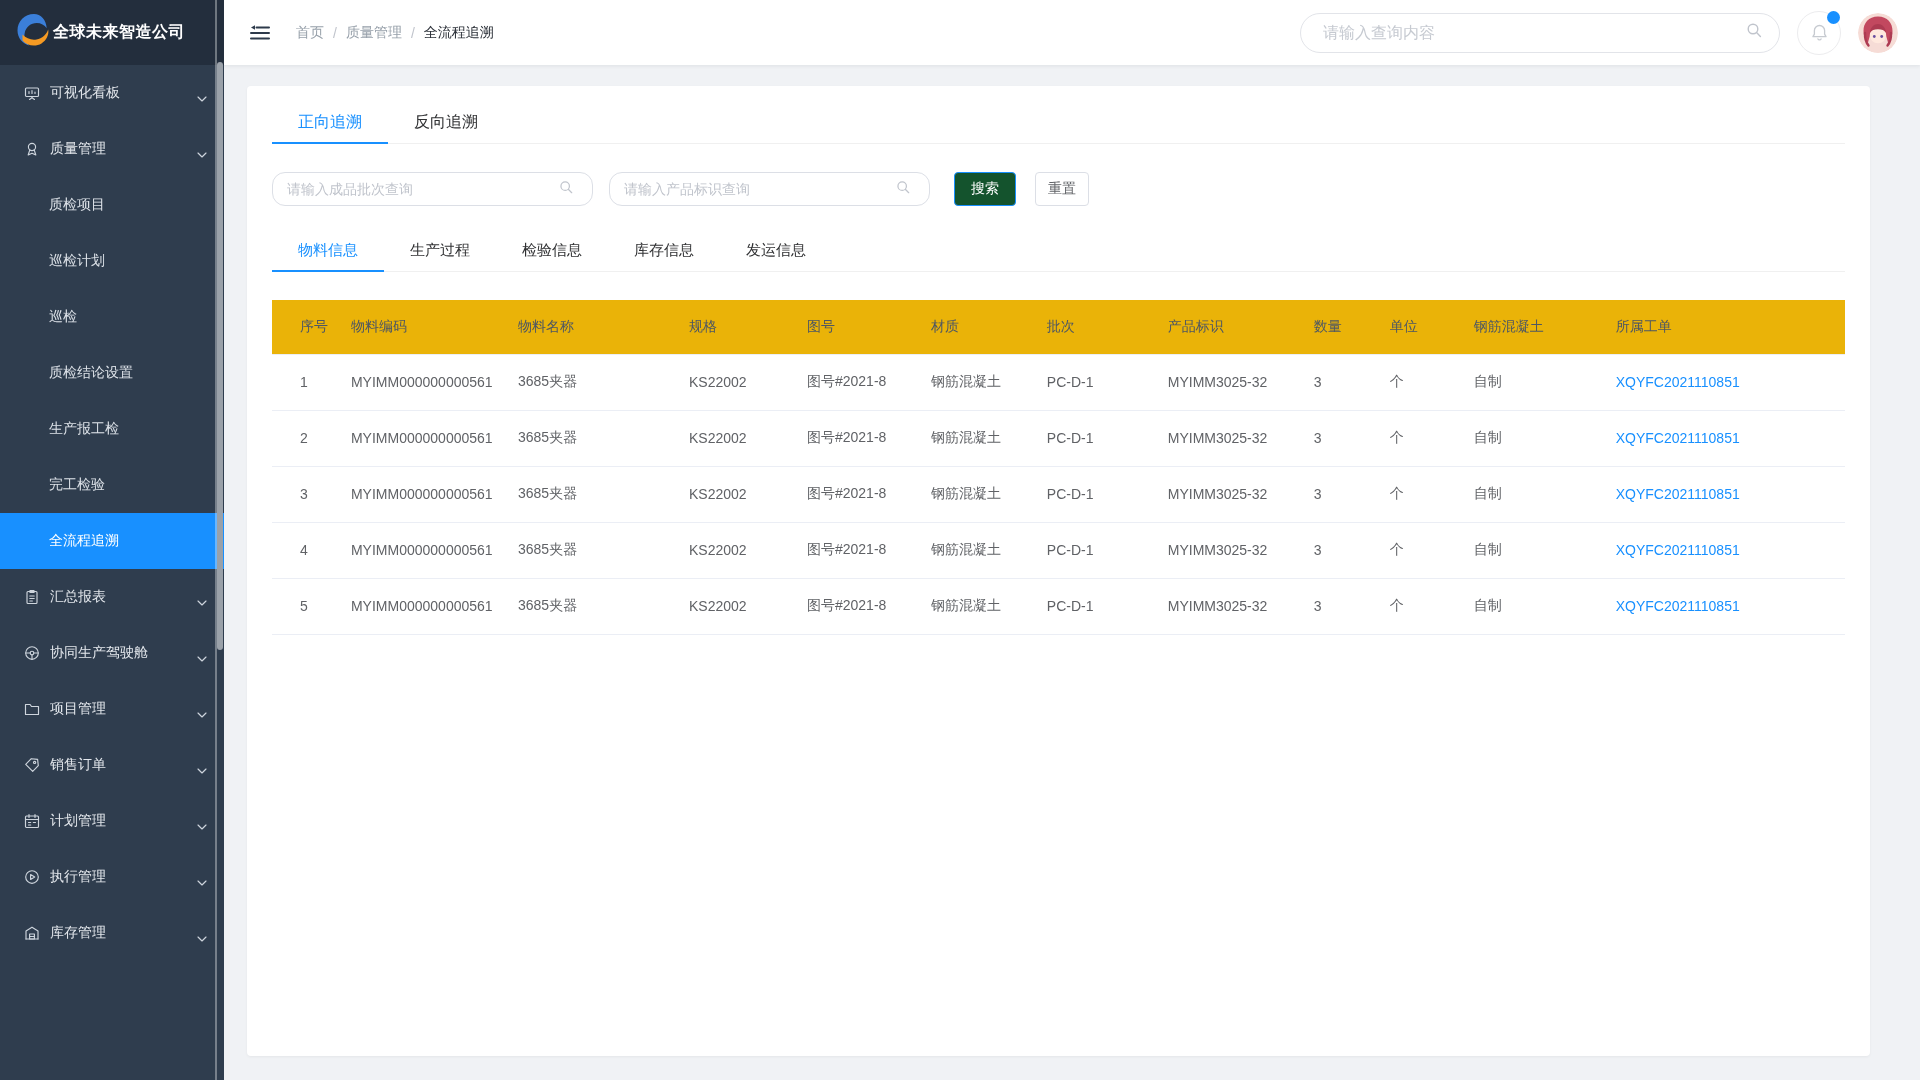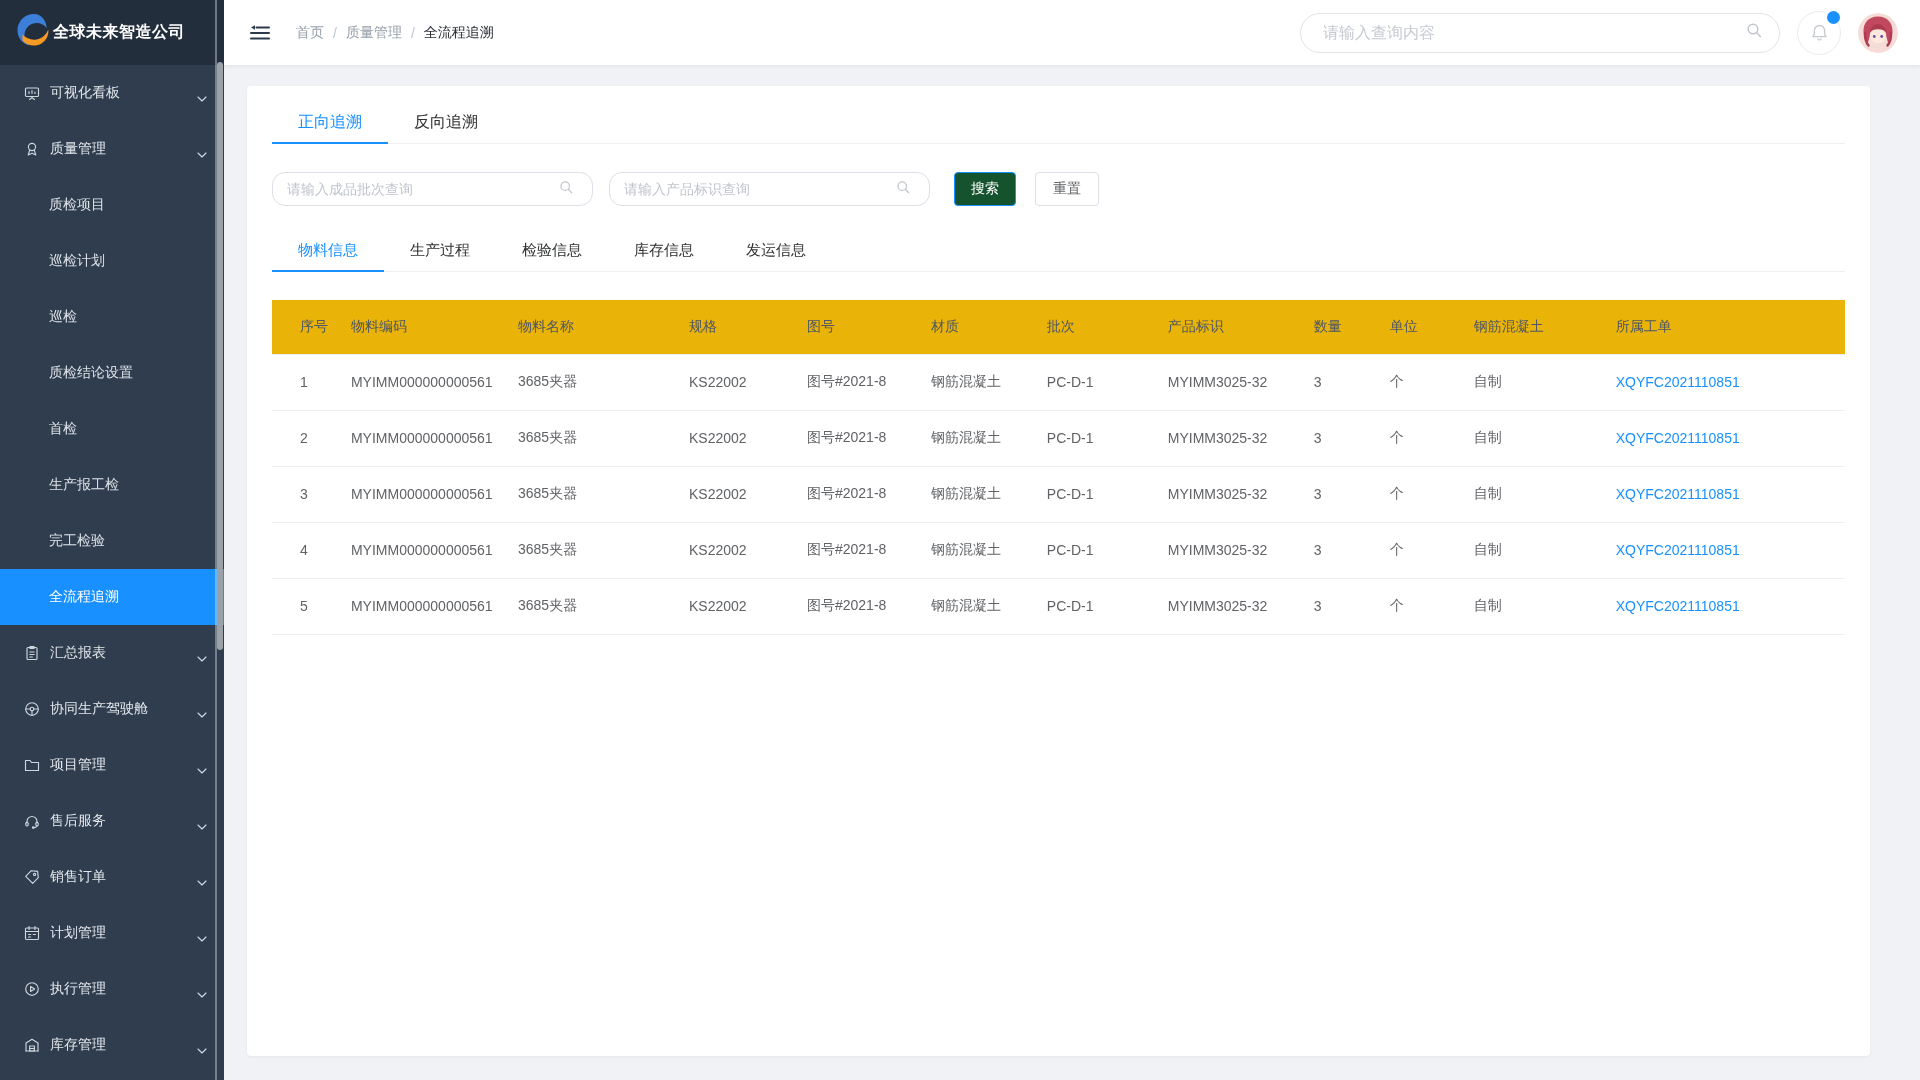--- a/index.html
+++ b/index.html
@@ -88,21 +88,21 @@
   
   .filters { margin-top: 28px; display: flex; align-items: center; }
   .filter-input {
     width: 321px; height: 34px; border: 1px solid #dcdfe6; border-radius: 13px;
     display: flex; align-items: center; padding: 0 18px 0 14px; margin-right: 16px; background:#fff;
   }
   .filter-input input { border: none; outline: none; flex: 1; font-size: 14px; color: #606266; }
   .filter-input input::placeholder { color: #c0c4cc; }
   .btn { height: 34px; border-radius: 4px; font-size: 14px; cursor: pointer; font-family: inherit; }
   .btn-primary { width: 62px; background: #14532d; color: #fff; border: 1px solid #1890ff; margin-left: 8px; }
-  .btn-plain { width: 64px; background: #fff; color: #606266; border: 1px solid #dcdfe6; margin-left: 19px; }
+  .btn-plain { width: 54px; background: #fff; color: #606266; border: 1px solid #dcdfe6; margin-left: 19px; }
 
   
   table { width: 100%; border-collapse: collapse; table-layout: fixed; margin-top: 28px; }
   th, td { text-align: left; padding: 0 6px 0 28px; white-space: nowrap; overflow: visible; }
   thead th {
     background: #eab308; height: 54px; font-size: 14px; color: #4e5763; font-weight: 500;
     border-bottom: 1px solid #ebeef5;
   }
   tbody td { height: 56px; font-size: 14px; color: #606266; border-bottom: 1px solid #ebeef5; }
   a.work-order { color: #1890ff; text-decoration: none; cursor: pointer; }
@@ -156,23 +156,20 @@
     <div class="menu-item sub">
       <span>巡检计划</span>
     </div>
     <div class="menu-item sub">
       <span>巡检</span>
     </div>
     <div class="menu-item sub">
       <span>质检结论设置</span>
     </div>
     <div class="menu-item sub">
-      <span>首检</span>
-    </div>
-    <div class="menu-item sub">
       <span>生产报工检</span>
     </div>
     <div class="menu-item sub">
       <span>完工检验</span>
     </div>
     <div class="menu-item sub active">
       <span>全流程追溯</span>
     </div>
 
     <div class="menu-item parent">
@@ -208,35 +205,20 @@
         <svg width="16" height="16" viewBox="0 0 16 16">
             <path d="M1.5 3.5h4.6l1.4 2h7v8h-13z"></path>
           </svg>
       </span>
       <span>项目管理</span>
       <span class="mi-chevron"><svg width="10" height="7" viewBox="0 0 10 7">
             <path d="M1 1l4 4 4-4"></path>
           </svg></span>
     </div>
 
-    <div class="menu-item parent">
-      <span class="mi-icon">
-        <svg width="16" height="16" viewBox="0 0 16 16">
-            <path d="M3 10V8.5a5 5 0 0 1 10 0V10"></path>
-            <rect x="1.8" y="9.3" width="2.4" height="3.6" rx="1.1"></rect>
-            <rect x="11.8" y="9.3" width="2.4" height="3.6" rx="1.1"></rect>
-            <path d="M13 12.9a3.2 3.2 0 0 1-3 1.7"></path>
-            <circle cx="9.2" cy="14.6" r=".8"></circle>
-          </svg>
-      </span>
-      <span>售后服务</span>
-      <span class="mi-chevron"><svg width="10" height="7" viewBox="0 0 10 7">
-            <path d="M1 1l4 4 4-4"></path>
-          </svg></span>
-    </div>
 
     <div class="menu-item parent">
       <span class="mi-icon">
         <svg width="16" height="16" viewBox="0 0 16 16">
             <path d="M1.7 7.3L7.3 1.7l6.3.7.7 6.3-5.6 5.6z"></path>
             <circle cx="10.6" cy="5.4" r="1.1"></circle>
           </svg>
       </span>
       <span>销售订单</span>
       <span class="mi-chevron"><svg width="10" height="7" viewBox="0 0 10 7">

